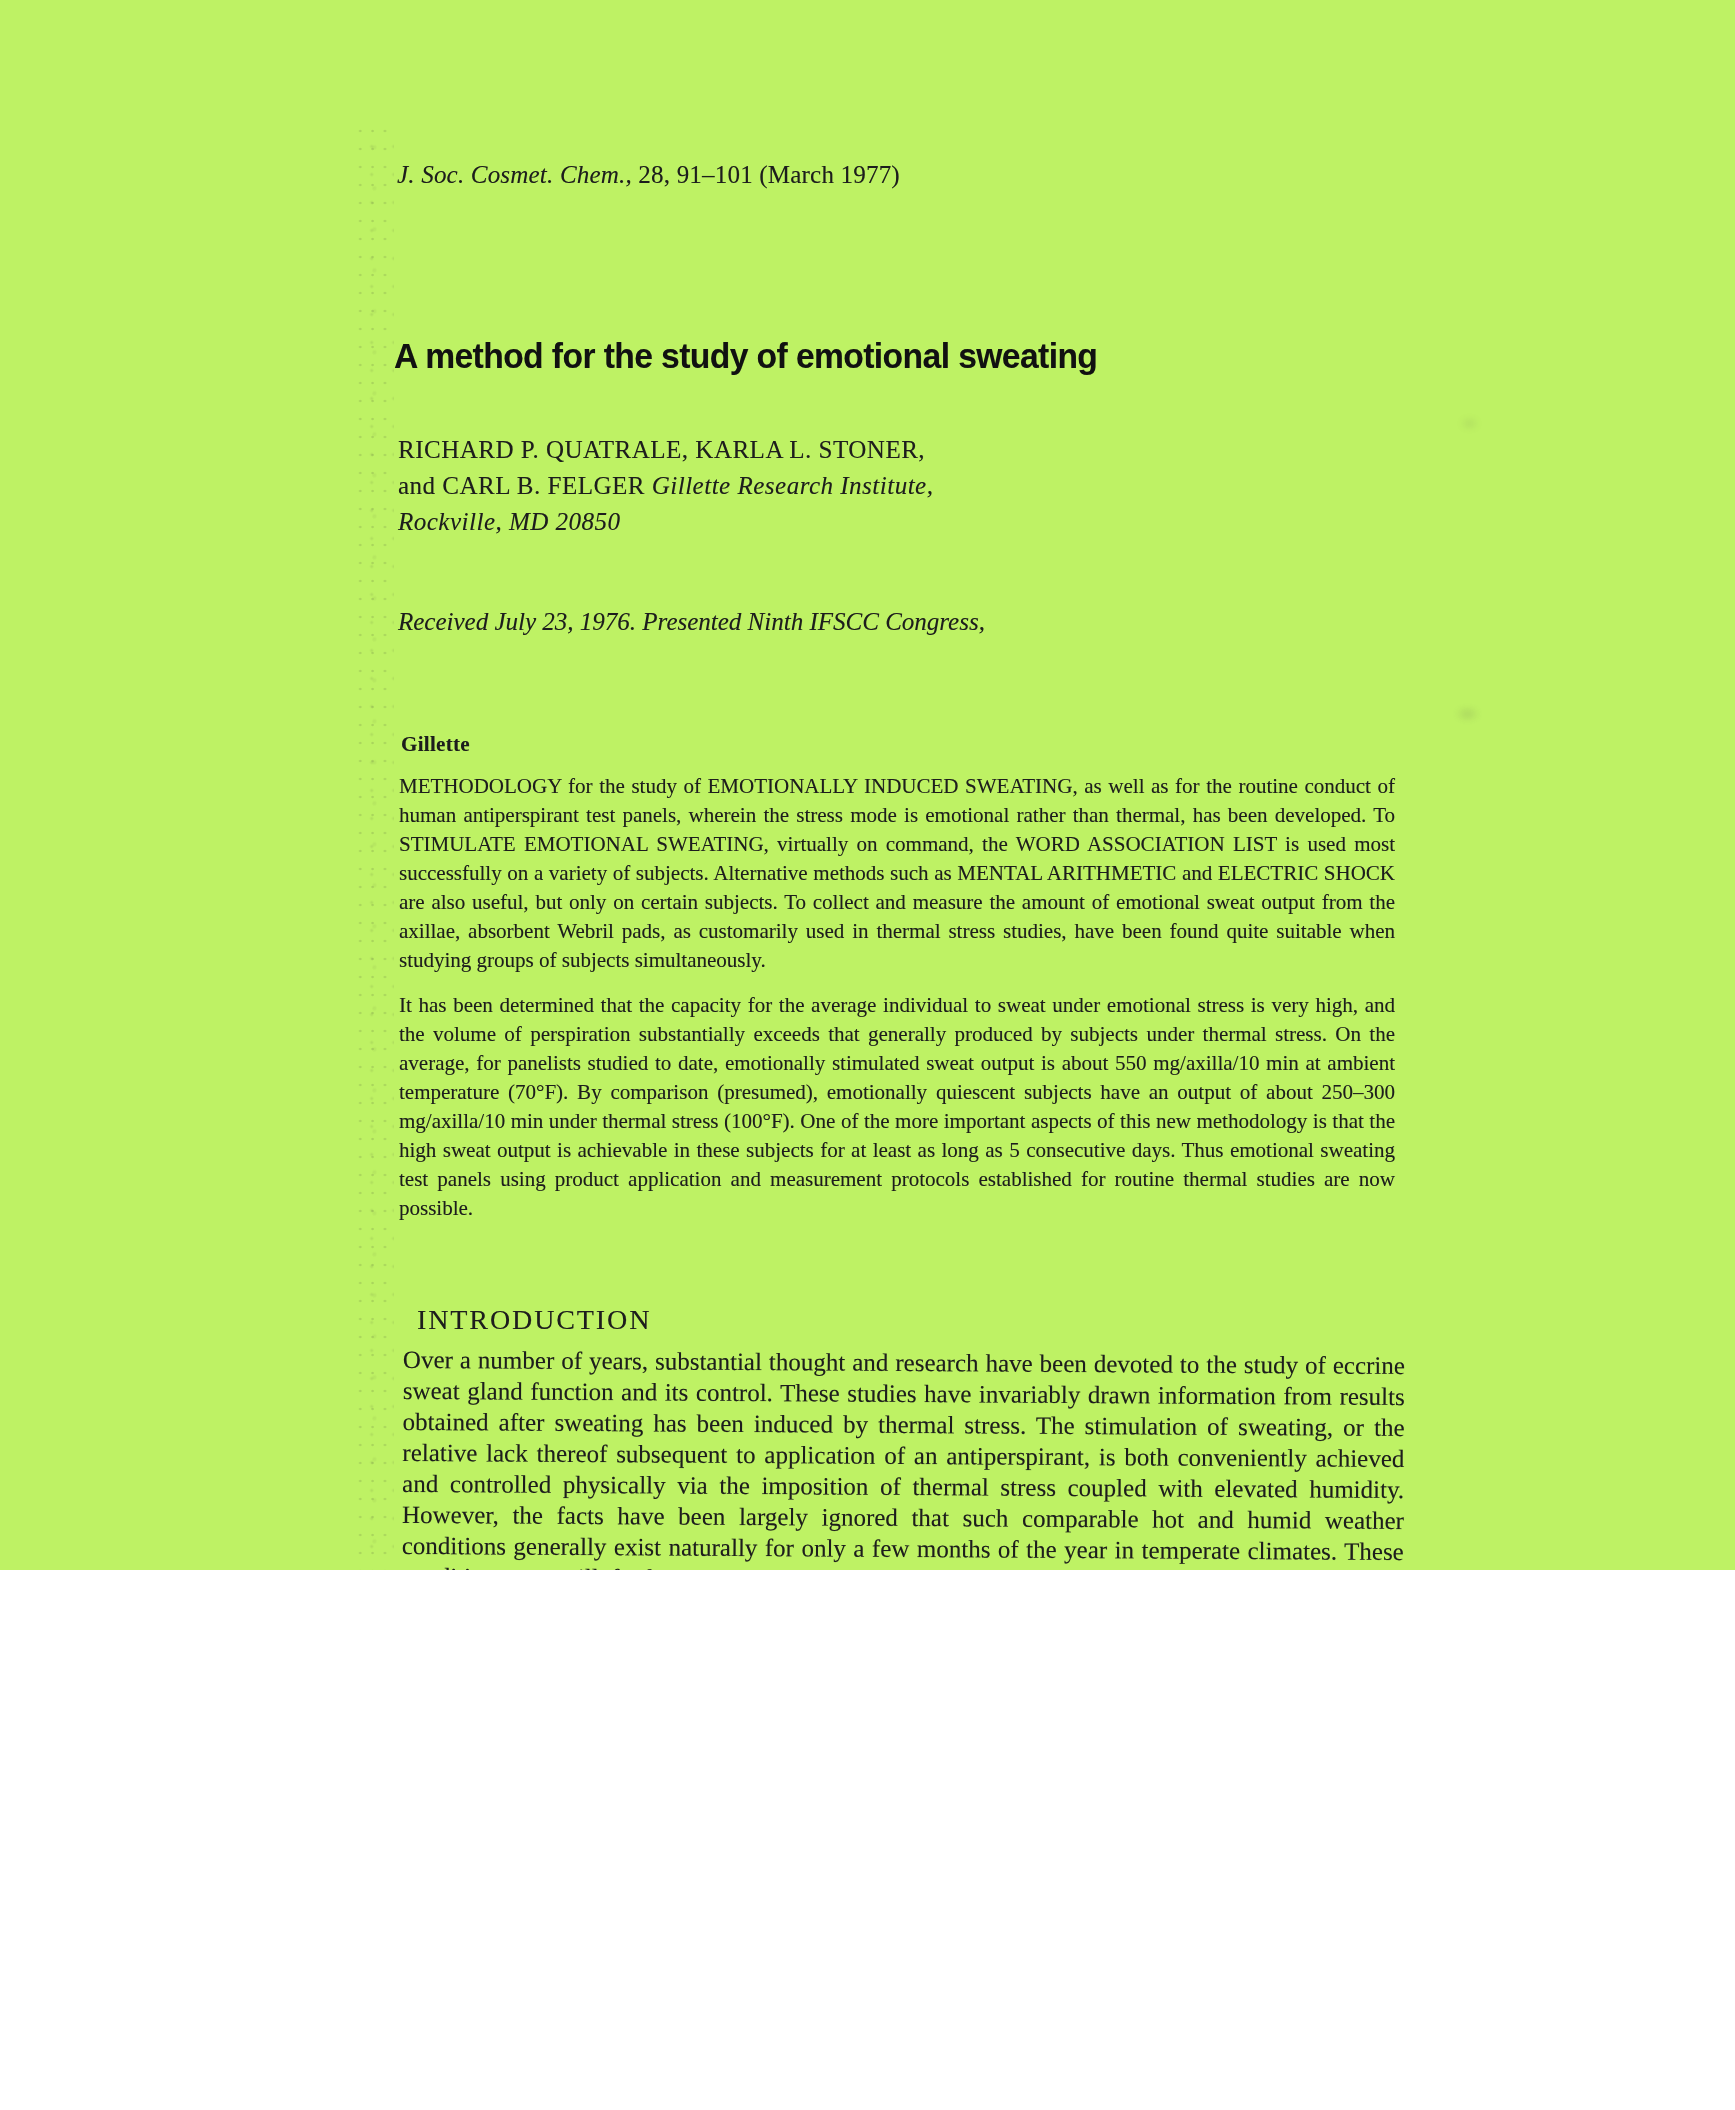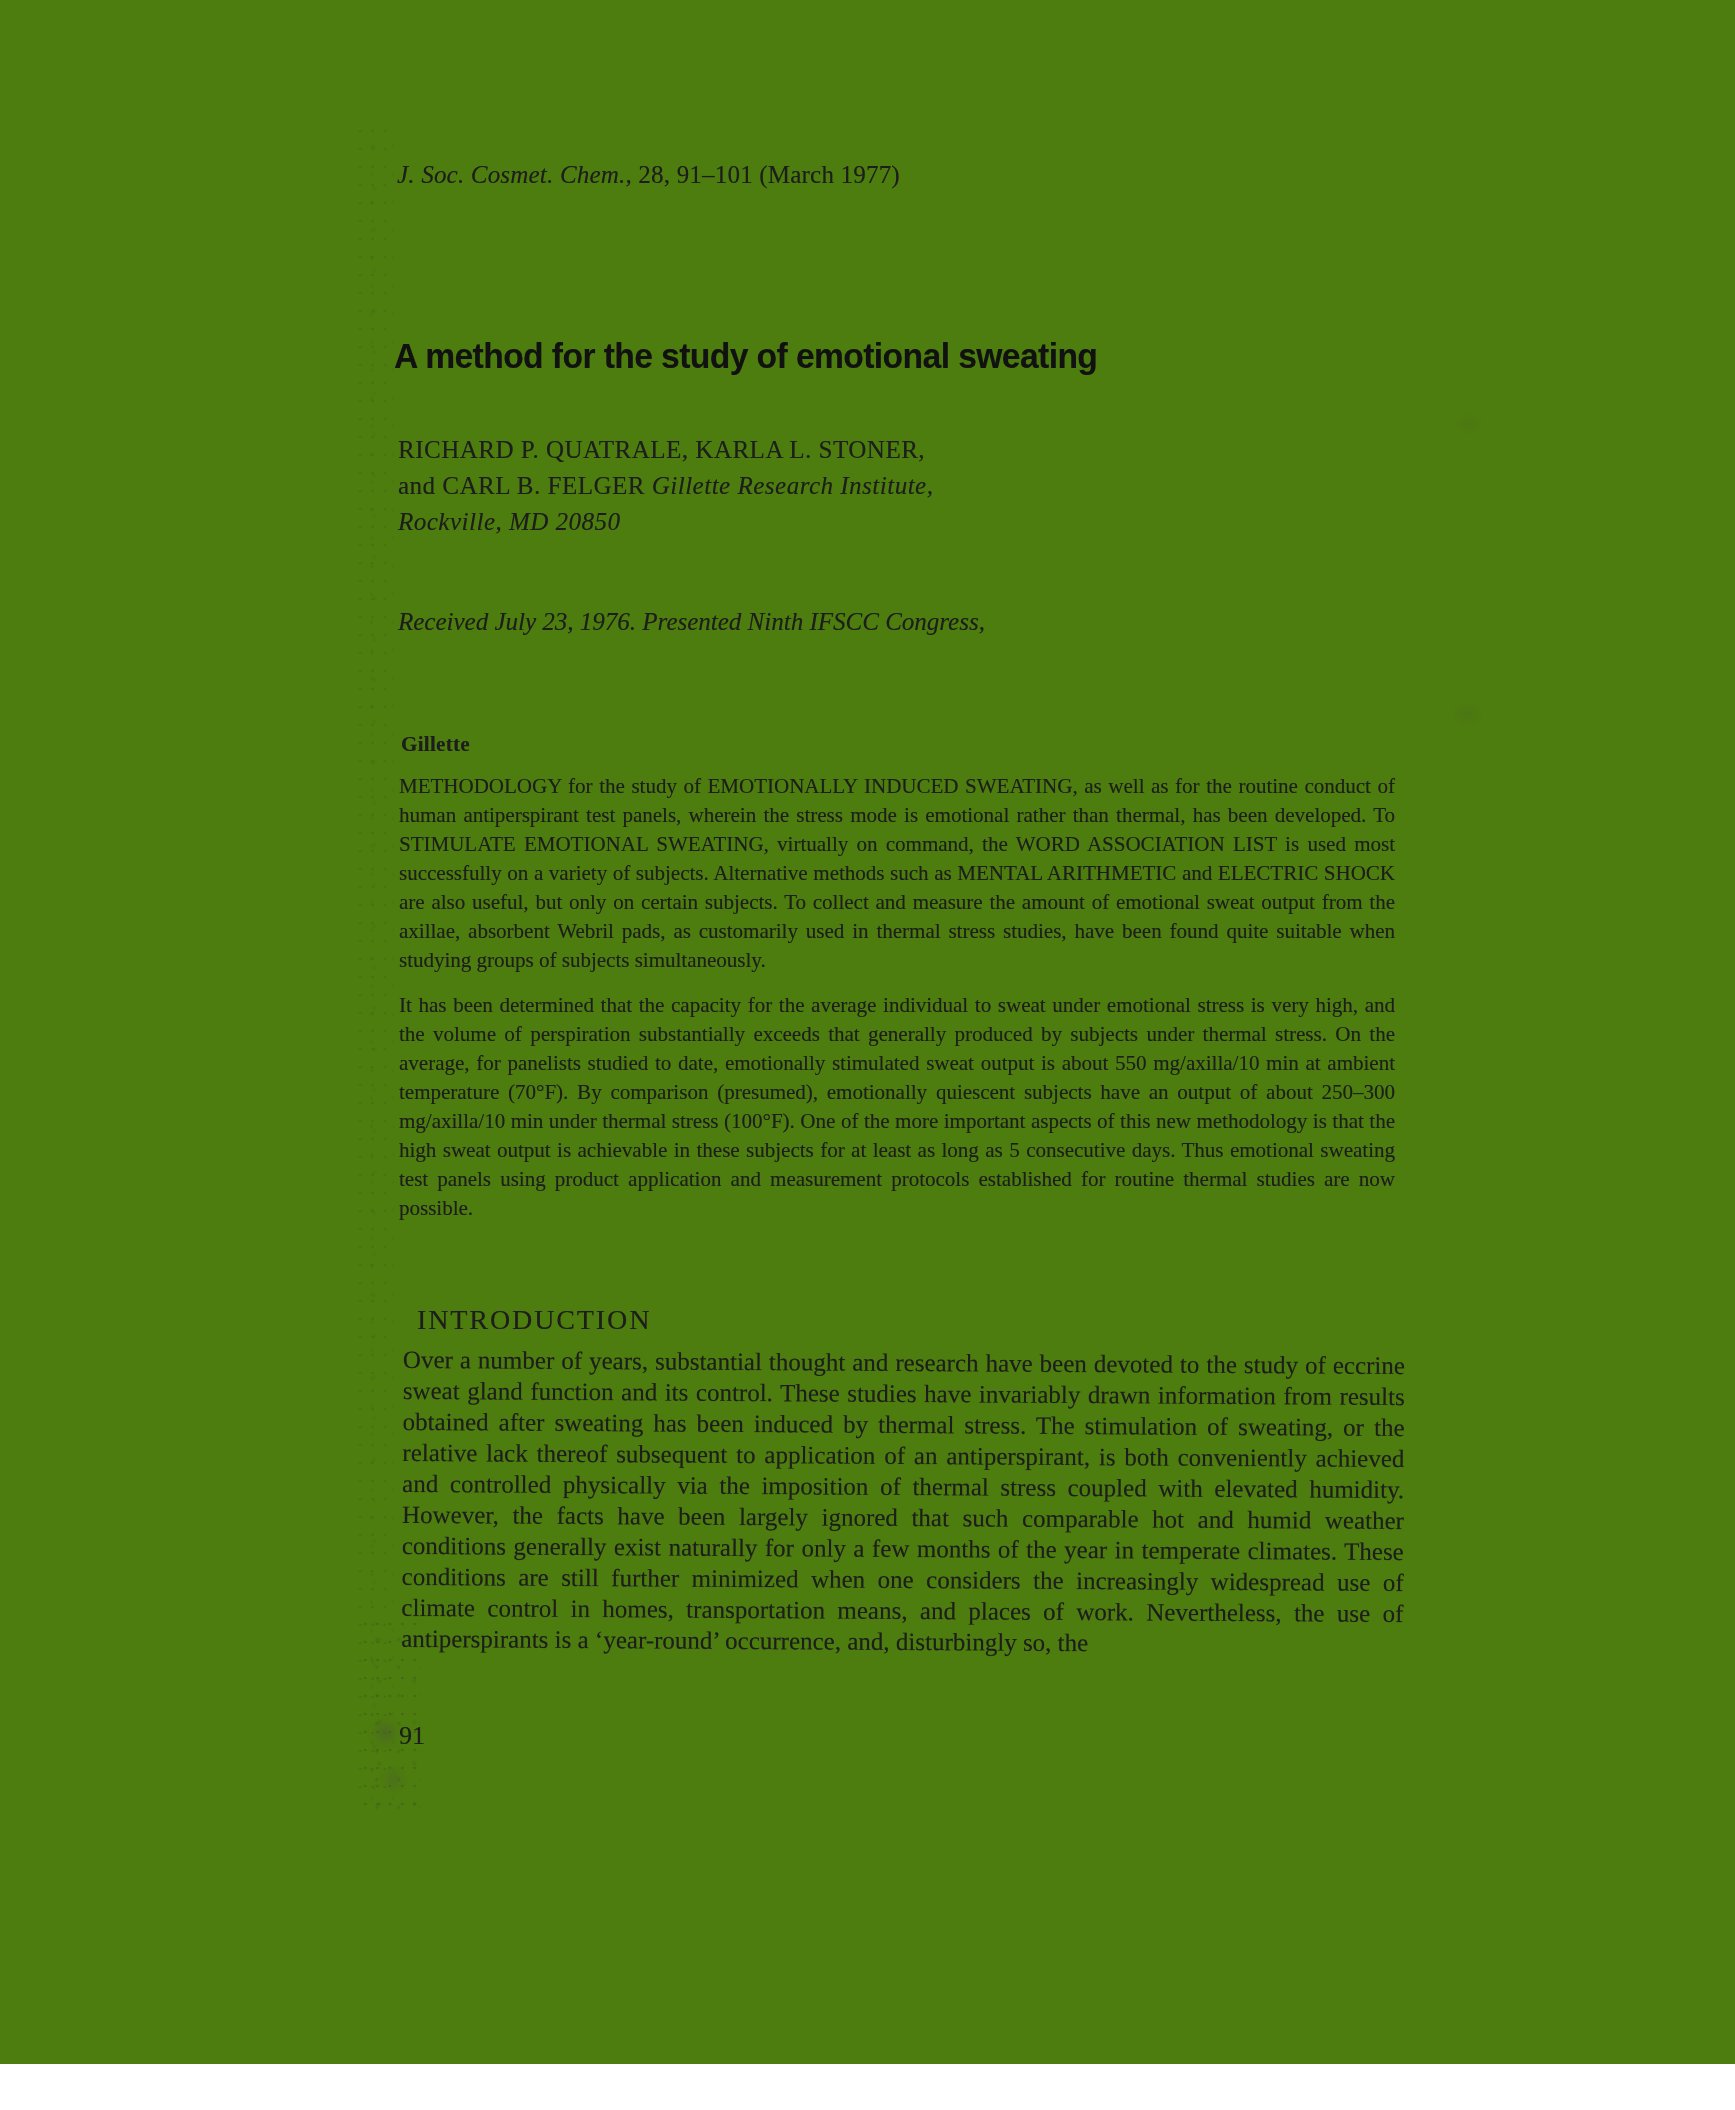--- a/index.html
+++ b/index.html
@@ -2,22 +2,22 @@
 <html><head>
 <meta charset="utf-8">
 <style>
   * { box-sizing: border-box; }
   html, body { margin: 0; padding: 0; }
   body { background: #ffffff; }
 
   .page {
     position: relative;
     width: 1736px;
-    height: 2064px;
-    background: #4d7c0f;
+    height: 1570px;
+    background: #bef264;
     font-family: "Liberation Serif", serif;
     color: #1d1d1d;
     overflow: hidden;
   }
 
   .ink { text-shadow: 0.2px 0.2px 0.3px rgba(0,0,0,0.30); }
   .it  { font-style: italic; }
 
   .journal-line {
     position: absolute;

